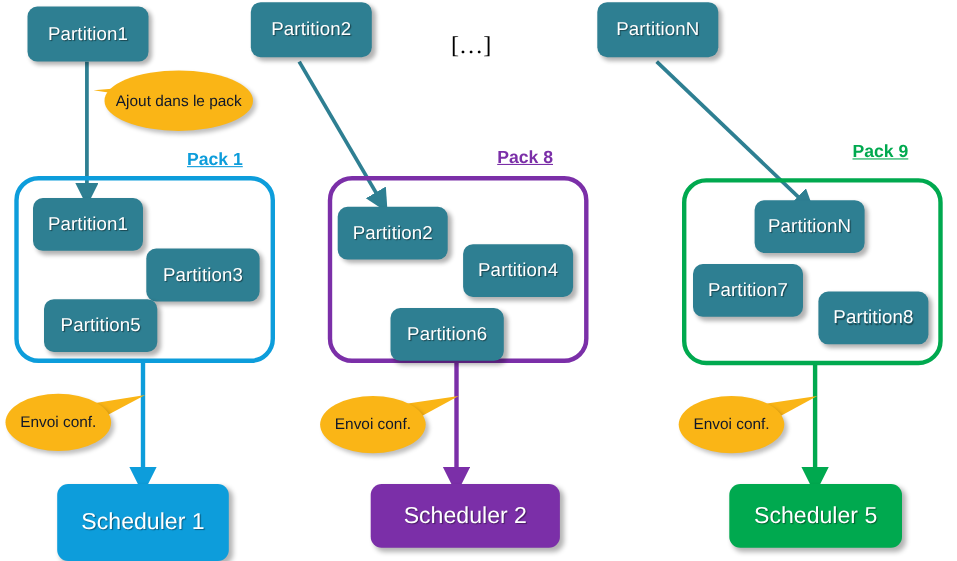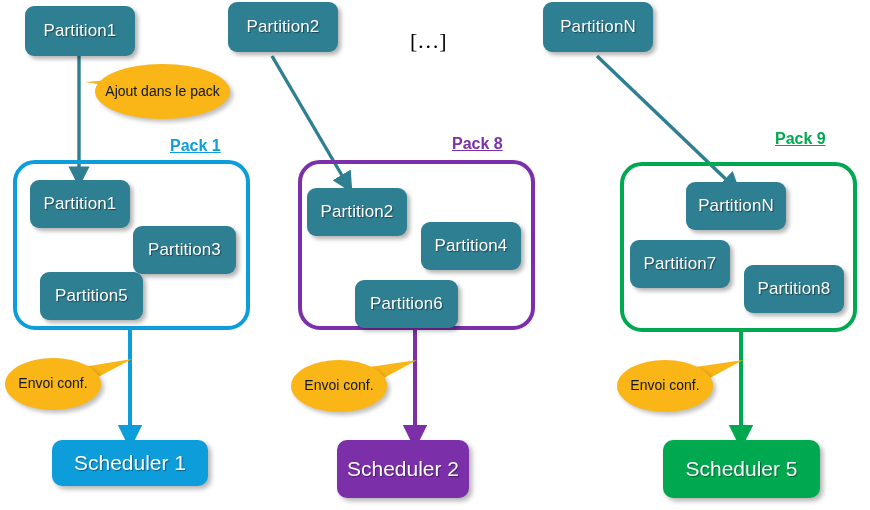--- a/index.html
+++ b/index.html
@@ -192,21 +192,21 @@
     <span class="pl2">5</span>
   </div>
 
   <div class="callout" style="left:5px; top:358px; width:96px; height:52px;">
     <svg class="tail" width="140" height="60" viewBox="0 0 140 60">
       <path d="M72,10 L127,1 L80,26 Z" fill="#fab516"></path>
     </svg>
     <div class="bubble">Envoi conf.</div>
   </div>
 
-  <div class="scheduler" style="left:52px; top:440px; width:156px; height:46px; background:#0d9ddb;">
+  <div class="scheduler" style="left:52px; top:440px; width:156px; height:70px; background:#0d9ddb;">
     <span>Scheduler 1</span>
   </div>
 
   <div class="pack-label" style="left:452px; top:135px; color:#7b2fa8;">Pack 8</div>
   <div class="pack-box" style="left:298px; top:160px; width:237px; height:170px; border-color:#7b2fa8;"></div>
 
   <div class="partition" style="left:307px; top:188px; width:100px; height:48px;">
     <span class="pl1">Partition</span>
     <span class="pl2">2</span>
   </div>
@@ -219,21 +219,21 @@
     <span class="pl2">6</span>
   </div>
 
   <div class="callout" style="left:291px; top:360px; width:96px; height:52px;">
     <svg class="tail" width="140" height="60" viewBox="0 0 140 60">
       <path d="M72,8 L126,0 L80,25 Z" fill="#fab516"></path>
     </svg>
     <div class="bubble">Envoi conf.</div>
   </div>
 
-  <div class="scheduler" style="left:337px; top:440px; width:132px; height:58px; background:#7b2fa8;">
+  <div class="scheduler" style="left:337px; top:440px; width:172px; height:58px; background:#7b2fa8;">
     <span>Scheduler 2</span>
   </div>
 
   <div class="pack-label" style="left:775px; top:130px; color:#00a94f;">Pack 9</div>
   <div class="pack-box" style="left:620px; top:162px; width:237px; height:170px; border-color:#00a94f;"></div>
 
   <div class="partition" style="left:686px; top:182px; width:100px; height:48px;">
     <span class="pl1">Partition</span>
     <span class="pl2">N</span>
   </div>

